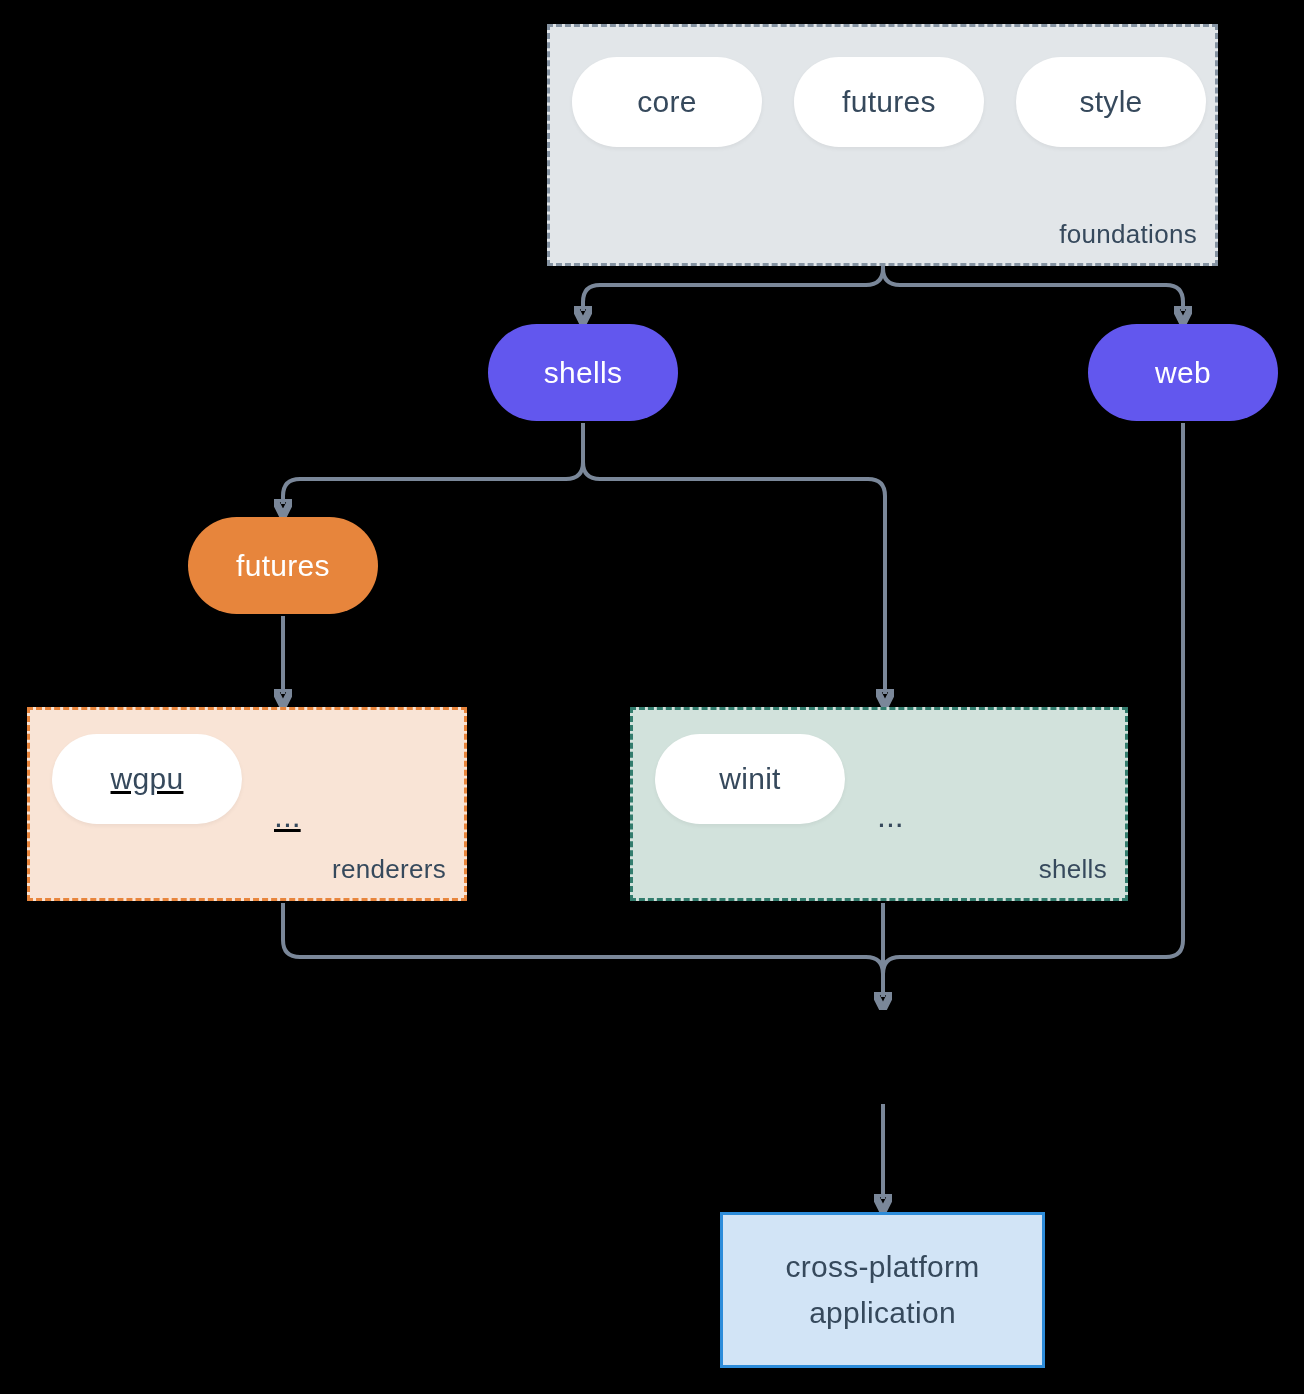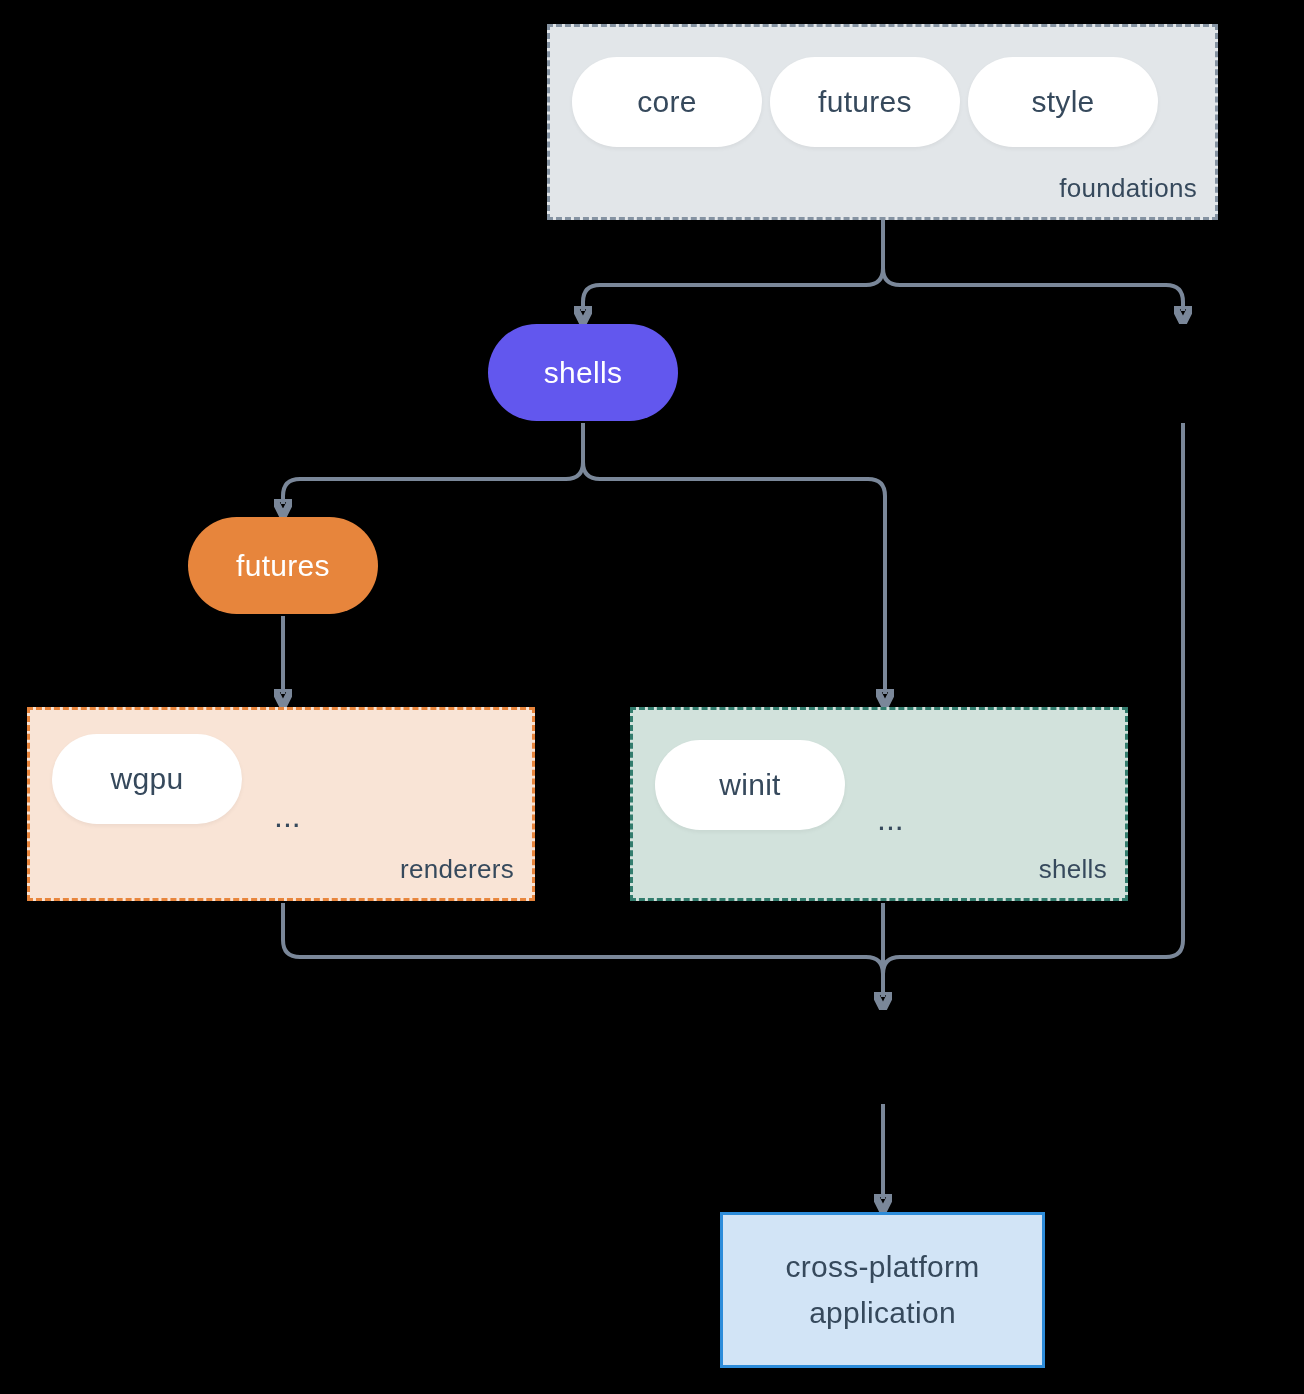--- a/index.html
+++ b/index.html
@@ -34,45 +34,46 @@
   .group .grouplabel {
     position: absolute;
     right: 18px;
     bottom: 13px;
     font-size: 26px;
     color: #36495C;
     letter-spacing: 0.3px;
     margin-top: 8px;
   }
   .g-foundations {
-    left: 547px; top: 24px; width: 671px; height: 196px;
+    left: 547px; top: 24px; width: 671px; height: 242px;
     background: #E2E6E9;
     border: 3px dashed #8593A2;
     display: flex;
     align-items: flex-start;
-    gap: 8px;
+    gap: 32px;
     padding: 30px 0 0 22px;
   }
   .g-renderers {
-    left: 27px; top: 707px; width: 508px; height: 194px;
+    left: 27px; top: 707px; width: 440px; height: 194px;
     background: #F9E4D6;
     border: 3px dashed #E8853C;
     display: flex;
     align-items: flex-start;
     gap: 24px;
     padding: 24px 0 0 22px;
+    text-decoration: underline;
   }
   .g-shells {
     left: 630px; top: 707px; width: 498px; height: 194px;
     background: #D2E2DC;
     border: 3px dashed #337D6E;
     display: flex;
     align-items: flex-start;
     gap: 24px;
-    padding: 30px 0 0 22px;
+    padding: 24px 0 0 22px;
   }
   .pill {
     display: flex;
     align-items: center;
     justify-content: center;
     border-radius: 999px;
     font-size: 30px;
     letter-spacing: 0.3px;
     box-sizing: border-box;
   }
@@ -140,20 +141,21 @@
   </svg>
 
   <div class="group g-foundations">
     <div class="pill inner">core</div>
     <div class="pill inner">futures</div>
     <div class="pill inner">style</div>
     <span class="grouplabel">foundations</span>
   </div>
 
   <div class="node pill n-native">shells</div>
+  <div class="node pill n-web">web</div>
   <div class="node pill n-graphics">futures</div>
 
   <div class="group g-renderers">
     <div class="pill inner">wgpu</div>
     <span class="ellipsis">...</span>
     <span class="grouplabel">renderers</span>
   </div>
 
   <div class="group g-shells">
     <div class="pill inner">winit</div>

